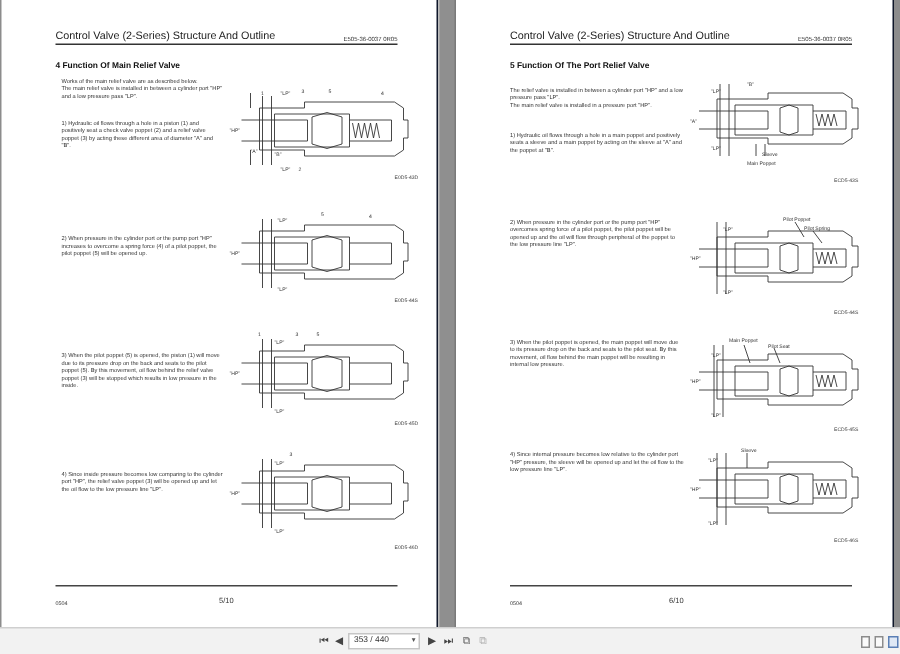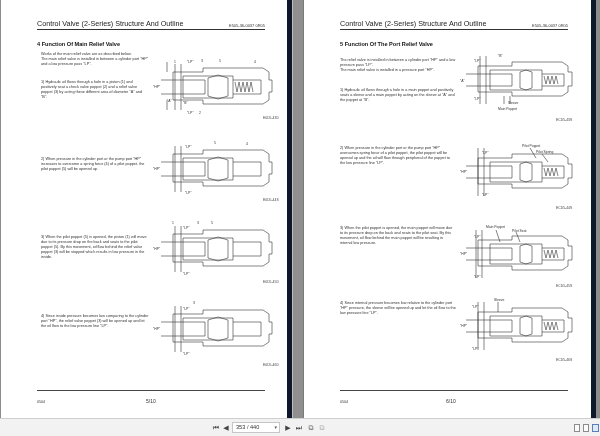--- a/index.html
+++ b/index.html
@@ -5,21 +5,21 @@
   * { box-sizing: border-box; margin: 0; padding: 0; }
   body {
     width: 600px; height: 436px; overflow: hidden;
     background: #9a9a9a;
     font-family: "Liberation Sans", sans-serif;
     position: relative;
   }
   .viewer { position: absolute; left: 0; top: 0; width: 600px; height: 418px; background: #8c8c8c; }
   .page {
     position: absolute; top: 0; height: 418px; background: #ffffff;
-    border-right: 5px solid #0f172a;
+    border-right: 1px solid #0f172a;
   }
   .page.left { left: 1px; width: 291px; }
   .page.right { left: 304px; width: 292px; }
   .divider { position: absolute; left: 292px; top: 0; width: 12px; height: 418px; background: #8f8f8f; border-left: 1px solid #bdbdbd; border-right: 1px solid #7a7a7a; }
   .hdr { position: absolute; left: 36px; top: 18px; width: 228px; height: 12px; border-bottom: 1px solid #333; }
   .hdr-title { position: absolute; left: 0; bottom: 1px; font-size: 7.2px; color: #222; white-space: nowrap; }
   .hdr-code { position: absolute; right: 0; bottom: 1px; font-size: 4px; color: #333; white-space: nowrap; }
   .sec-title { position: absolute; left: 36px; top: 41px; font-size: 5.6px; font-weight: bold; color: #111; white-space: nowrap; }
   .para { position: absolute; font-size: 3.8px; line-height: 5.1px; color: #333; }
   .fig { position: absolute; }

